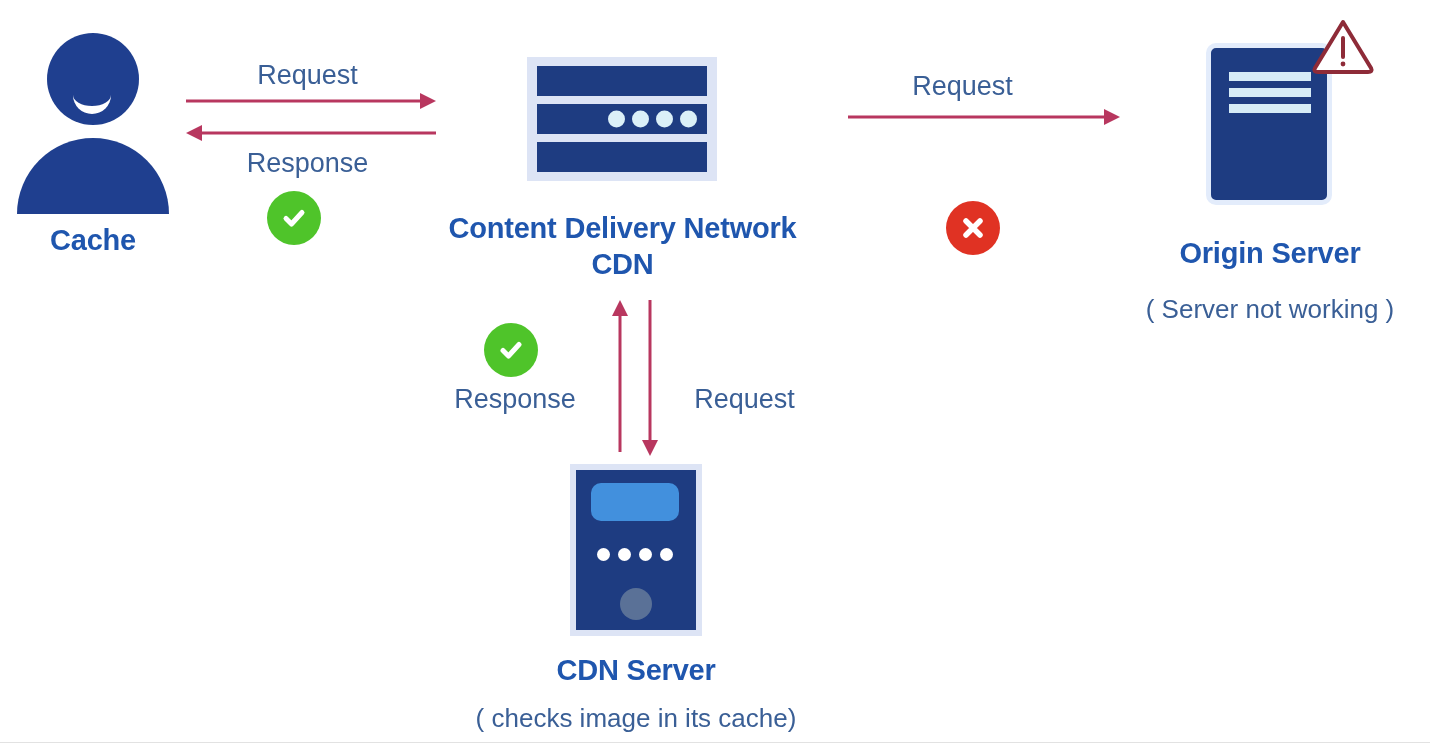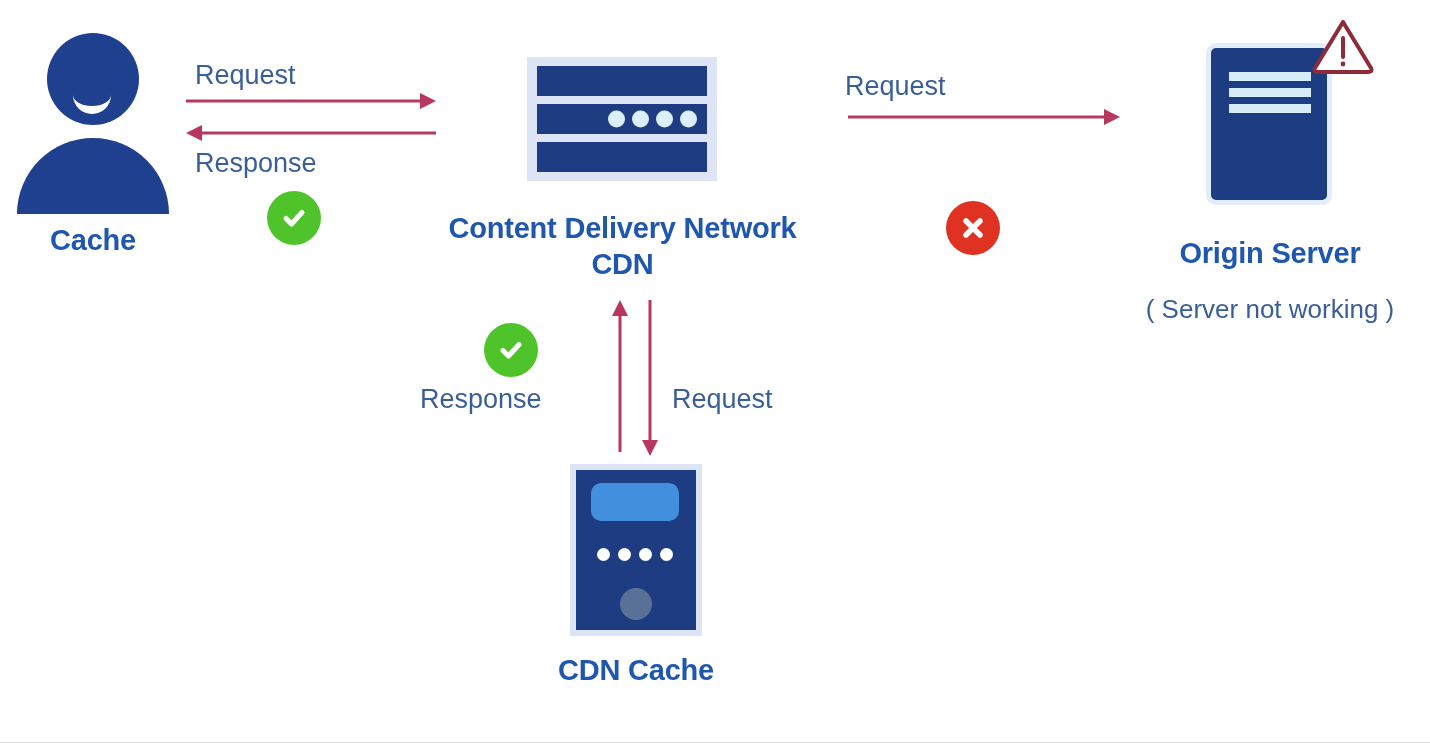--- a/index.html
+++ b/index.html
@@ -31,21 +31,21 @@
   }
   .node-sub {
     font-size: 26px;
     color: #3a5f96;
     text-align: center;
     white-space: nowrap;
   }
   .edge-label {
     font-size: 27px;
     color: #3a5f96;
-    text-align: left;
+    text-align: center;
     white-space: nowrap;
   }
 
   
   .user-head {
     width: 92px; height: 92px;
     border-radius: 50%;
     background: #1f3f8f;
   }
   .user-smile {
@@ -271,17 +271,18 @@
       <div class="cache-dots">
         <div class="cache-dot"></div>
         <div class="cache-dot"></div>
         <div class="cache-dot"></div>
         <div class="cache-dot"></div>
       </div>
       <div class="cache-knob"></div>
     </div>
   </div>
 
-  <div class="abs node-title" style="left:436px; top:653px; width:400px;">CDN Cache</div>
+  <div class="abs node-title" style="left:436px; top:653px; width:400px;">CDN Server</div>
+  <div class="abs node-sub" style="left:436px; top:703px; width:400px;">( checks image in its cache)</div>
 
   <div class="abs" style="left:0; top:742px; width:1430px; height:1px; background:#e2e2e2;"></div>
 
 </div>
 
 </body></html>

